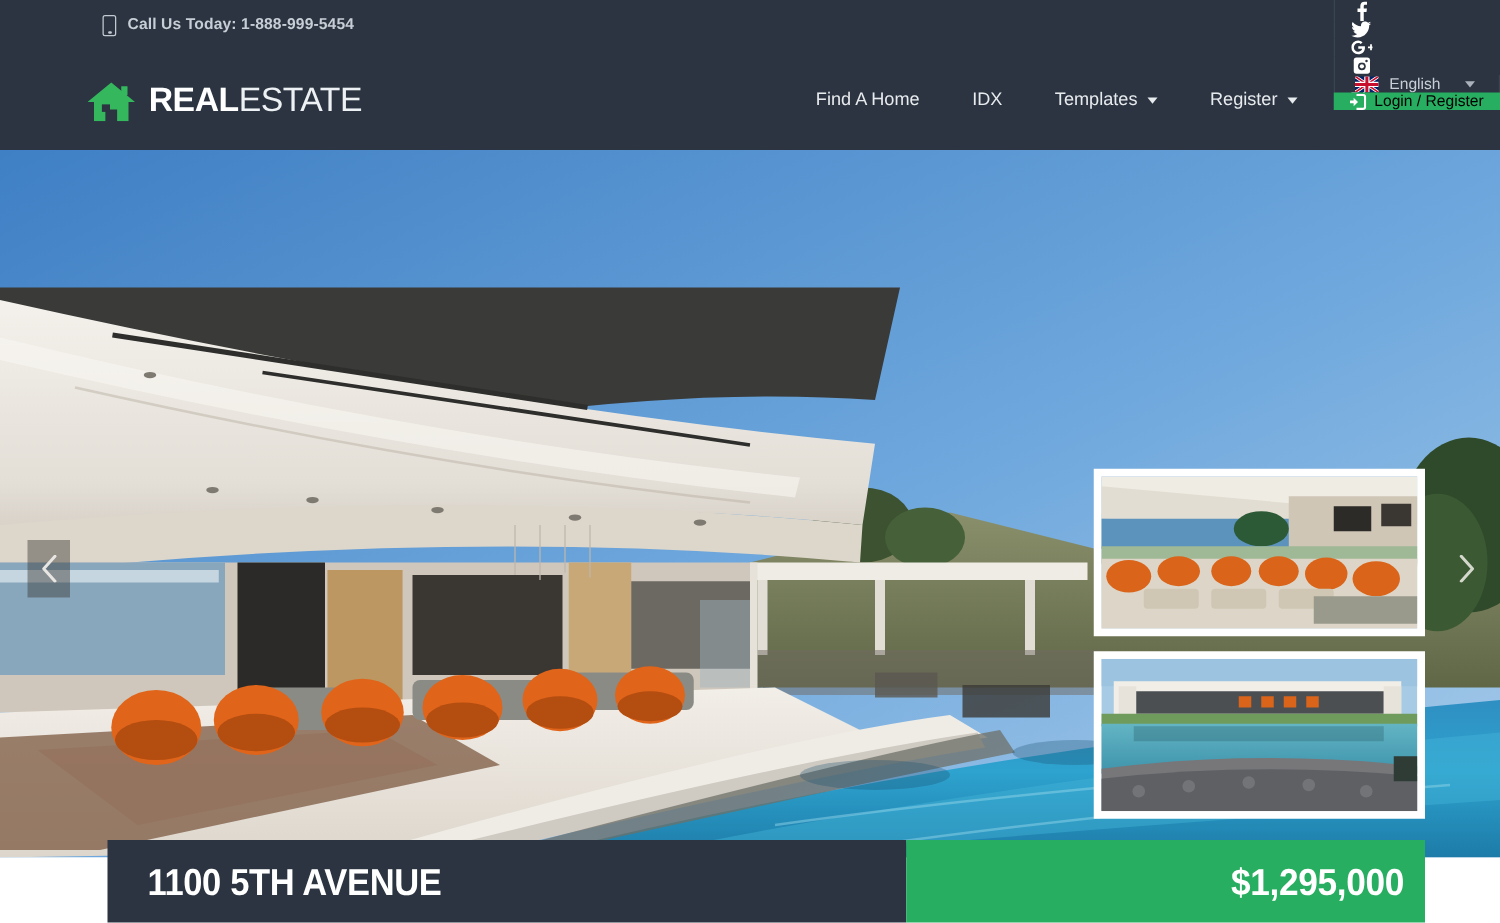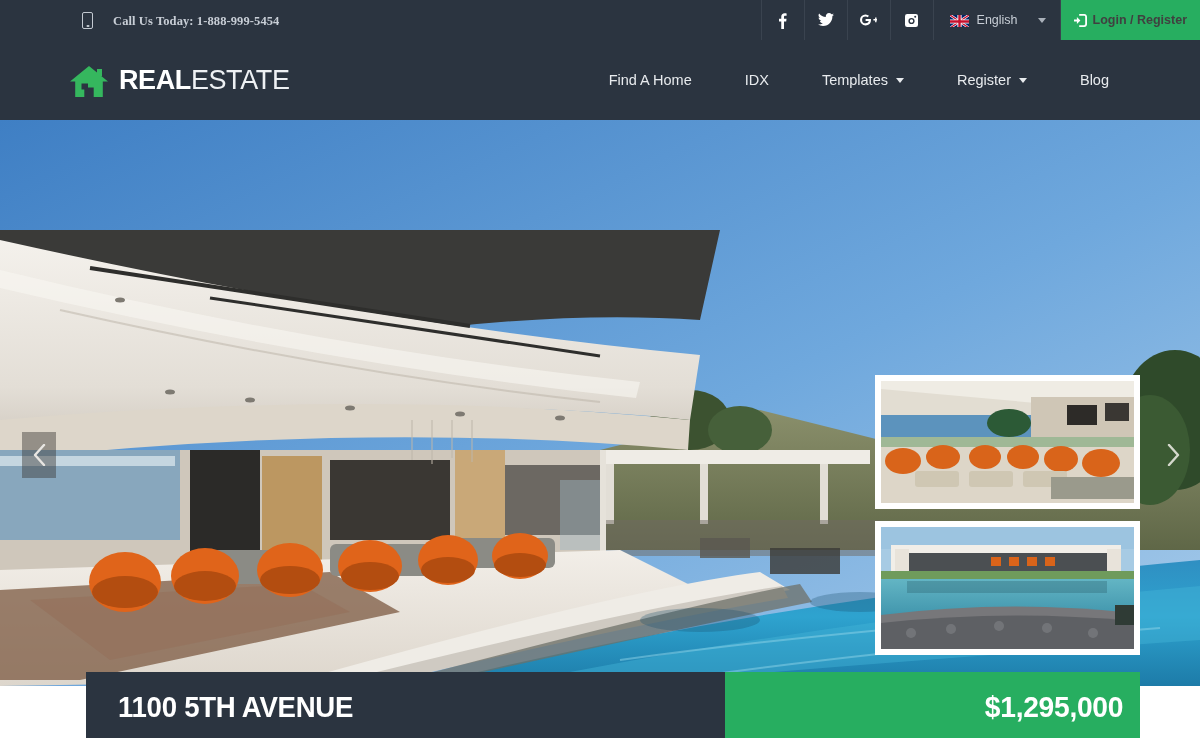--- a/index.html
+++ b/index.html
@@ -3,51 +3,51 @@
 <meta charset="utf-8">
 <style>
   * { margin:0; padding:0; box-sizing:border-box; }
   html,body { width:1200px; height:738px; overflow:hidden; background:#ffffff;
     font-family:"Liberation Sans", sans-serif; }
 
   
   .topbar { height:40px; background:#2b3440; display:flex; align-items:stretch;
     justify-content:space-between; position:relative; }
   .topbar-left { display:flex; align-items:center; padding-left:82px; }
-  .phone-wrap { display:flex; align-items:flex-end; gap:20px;font-family:Liberation Serif, serif; }
+  .phone-wrap { display:flex; align-items:flex-start; gap:9px; }
   .phone-icon { width:11px; height:17px; border:1.6px solid #c3c9d1; border-radius:2px;
     position:relative; flex:none; }
   .phone-icon::after { content:""; position:absolute; left:50%; bottom:1px;
     transform:translateX(-50%); width:3px; height:1.5px; background:#c3c9d1; border-radius:1px; }
   .phone-text { color:#c8ced6; font-size:12.5px; font-weight:bold; letter-spacing:.1px; white-space:nowrap; }
 
-  .topbar-right { display:flex; align-items:stretch; }
+  .topbar-right { display:flex; align-items:stretch;flex-direction:column; }
   .social-cell { width:43px; display:flex; align-items:center; justify-content:center;
     border-left:1px solid #3a434f; color:#ffffff; }
   .social-cell svg { display:block; }
   .lang-cell { display:flex; align-items:center; gap:8px; padding:0 14px 0 16px;
     border-left:1px solid #3a434f; border-right:1px solid #3a434f; }
   .flag { width:19px; height:13px; flex:none; border-radius:1px; overflow:hidden; }
   .lang-label { color:#c8ced6; font-size:12.5px; }
   .caret { width:0; height:0; border-left:4.5px solid transparent; border-right:4.5px solid transparent;
     border-top:5px solid #aab1ba; margin-left:12px; }
   .login-btn { background:#27ae60; display:flex; align-items:center; justify-content:center;
-    gap:6px; padding:0 13px; color:#404040; font-size:12.5px; font-weight:bold; cursor:pointer; }
+    gap:6px; padding:0 13px; color:#000000; font-size:12.5px; font-weight:normal; cursor:pointer; }
   .login-btn svg { display:block; }
 
   
   .mainhead { height:80px; background:#2b3440; display:flex; align-items:center;
     justify-content:space-between; padding:0 70px 0 70px; }
   .logo { display:flex; align-items:center; gap:11px; cursor:pointer; }
   .logo-mark { width:38px; height:33px; position:relative; flex:none; }
   .logo-text { font-size:27px; letter-spacing:-.4px; line-height:1; white-space:nowrap; }
   .logo-text .b { color:#ffffff; font-weight:bold; }
   .logo-text .l { color:#eef1f4; font-weight:300; }
 
-  .nav { display:flex; align-items:flex-end; gap:11px; }
+  .nav { display:flex; align-items:flex-end; gap:0; }
   .nav-item { color:#e8ebee; font-size:14.5px; padding:0 21px; display:flex; align-items:center;
     gap:8px; cursor:pointer; white-space:nowrap; }
   .nav-caret { width:0; height:0; border-left:4px solid transparent; border-right:4px solid transparent;
     border-top:5px solid #e8ebee; }
   .theme-btn { border:1px solid #2f9e55; color:#2fbb63; font-size:14px; padding:11px 17px;
     margin-left:16px; cursor:pointer; white-space:nowrap; }
 
   
   .hero { position:relative; height:670px; overflow:hidden; }
   .hero-photo { position:absolute; inset:0; }

